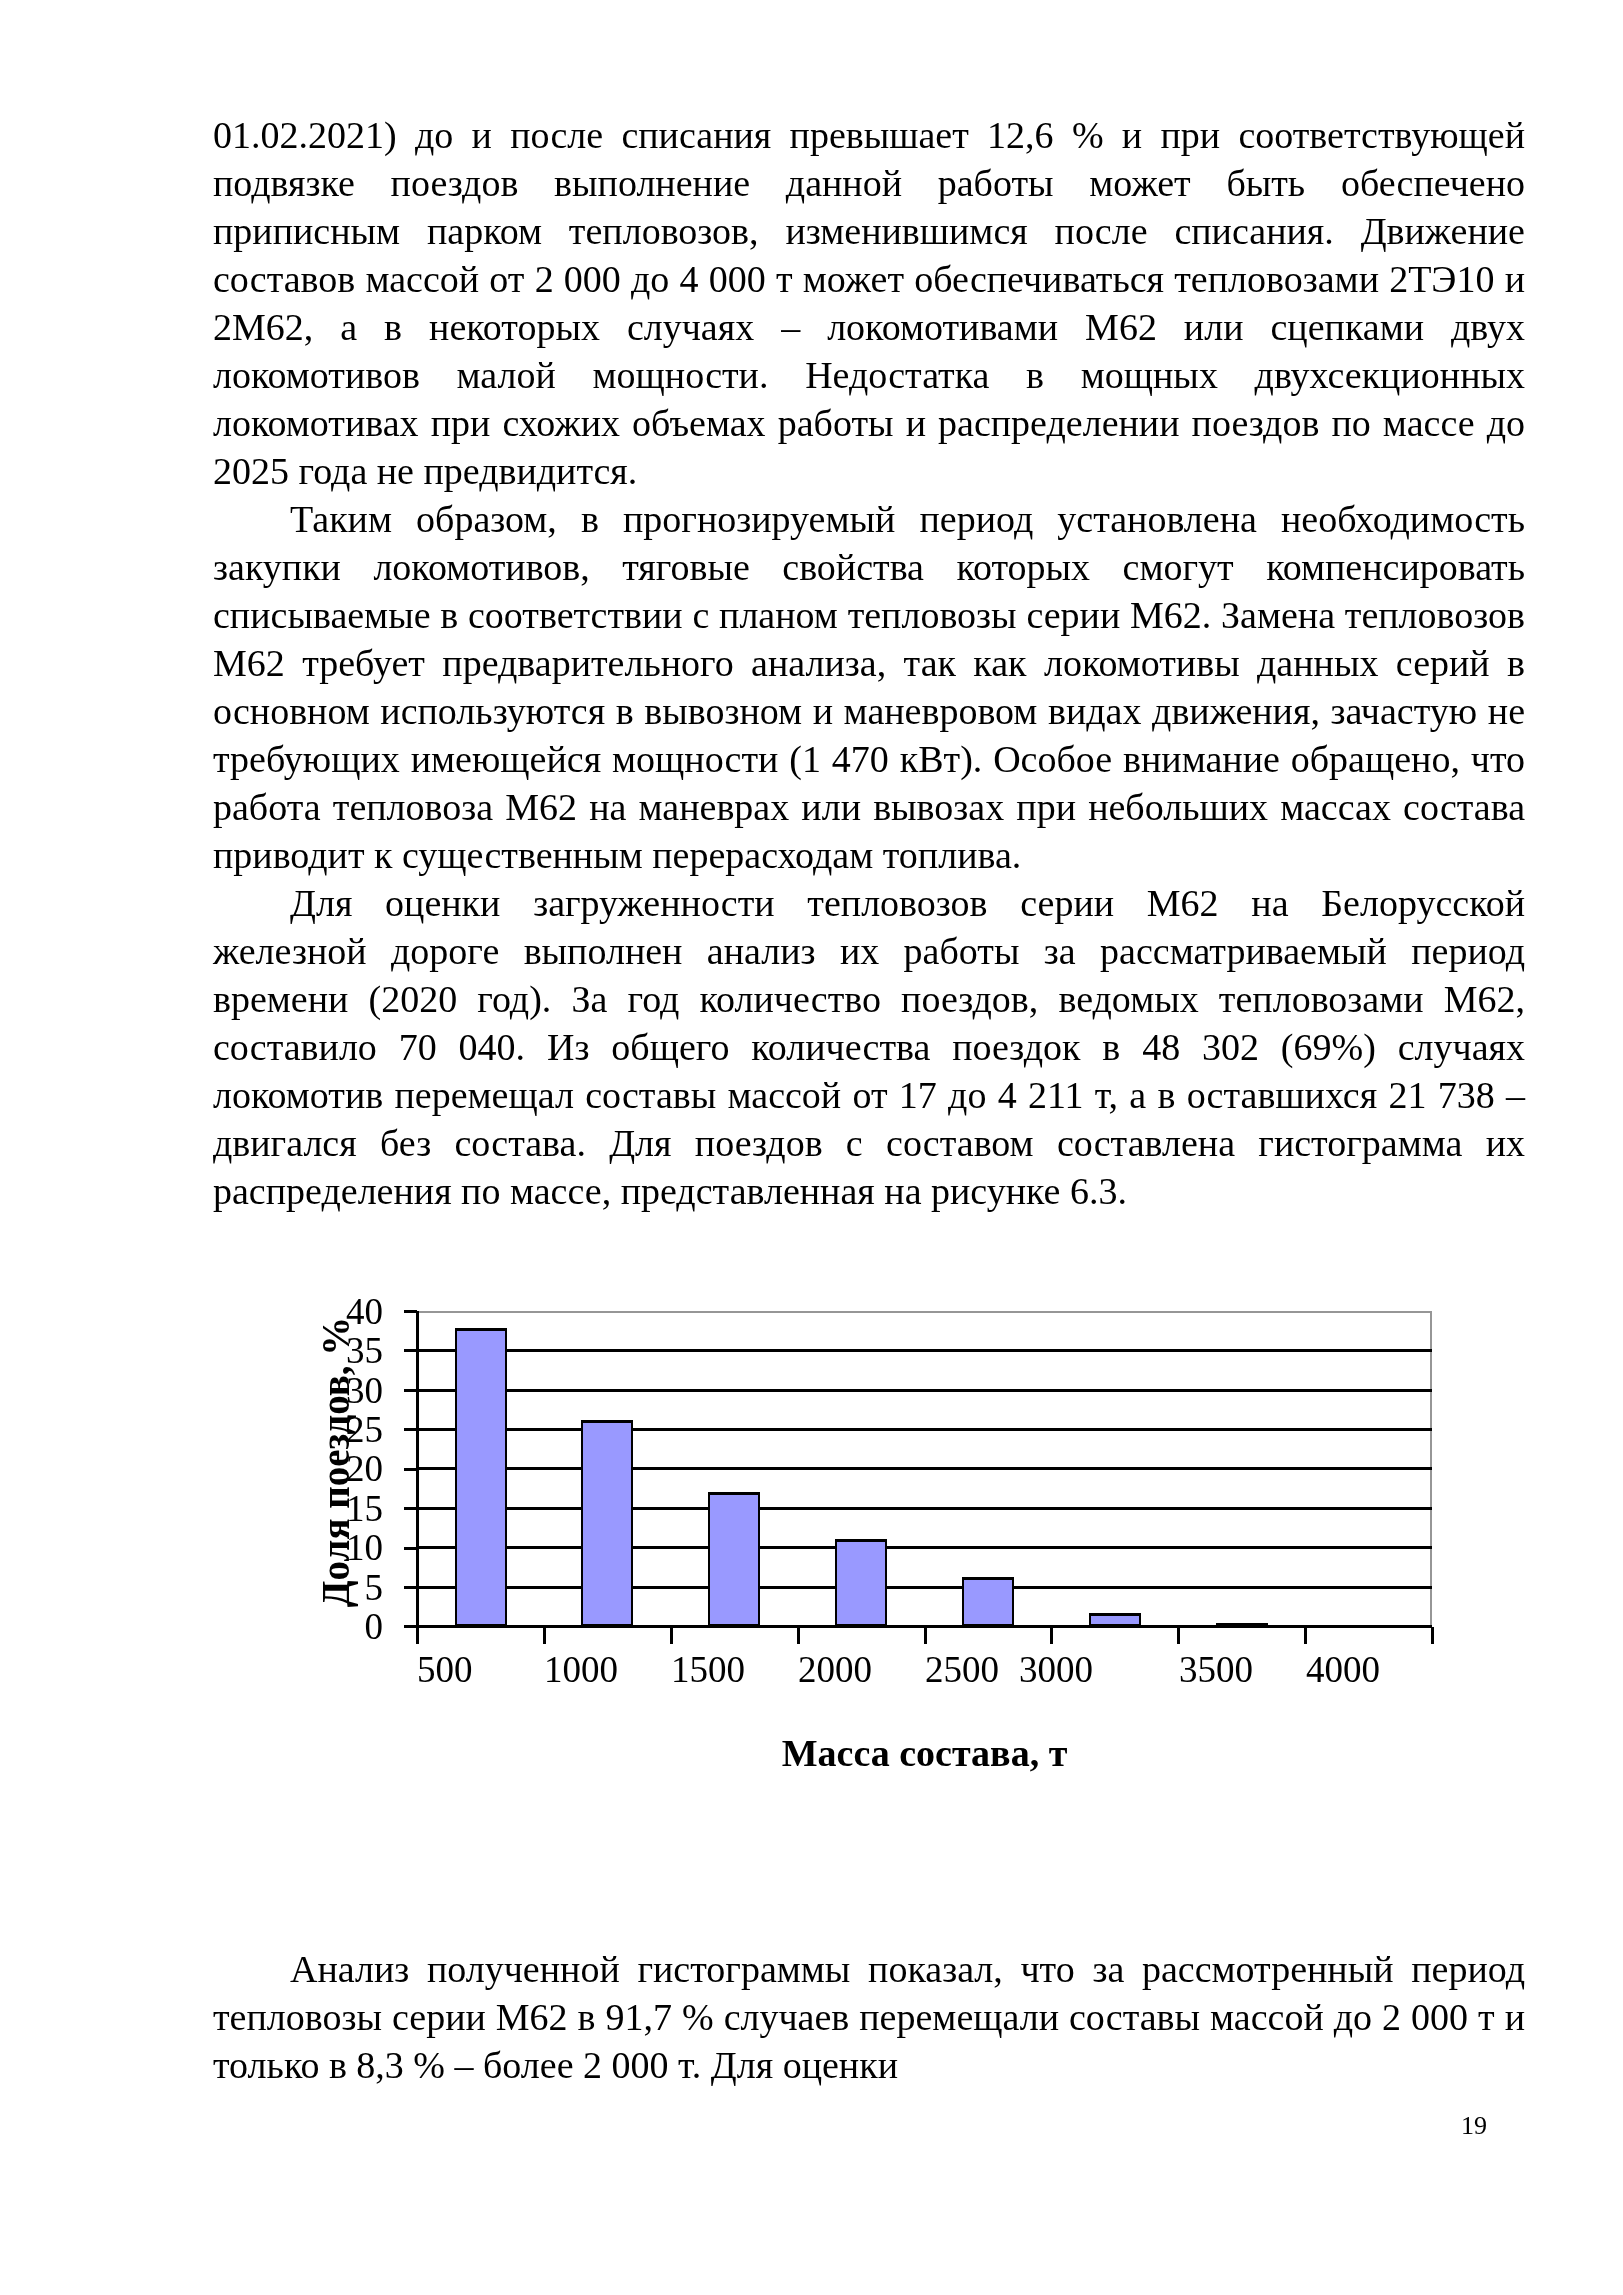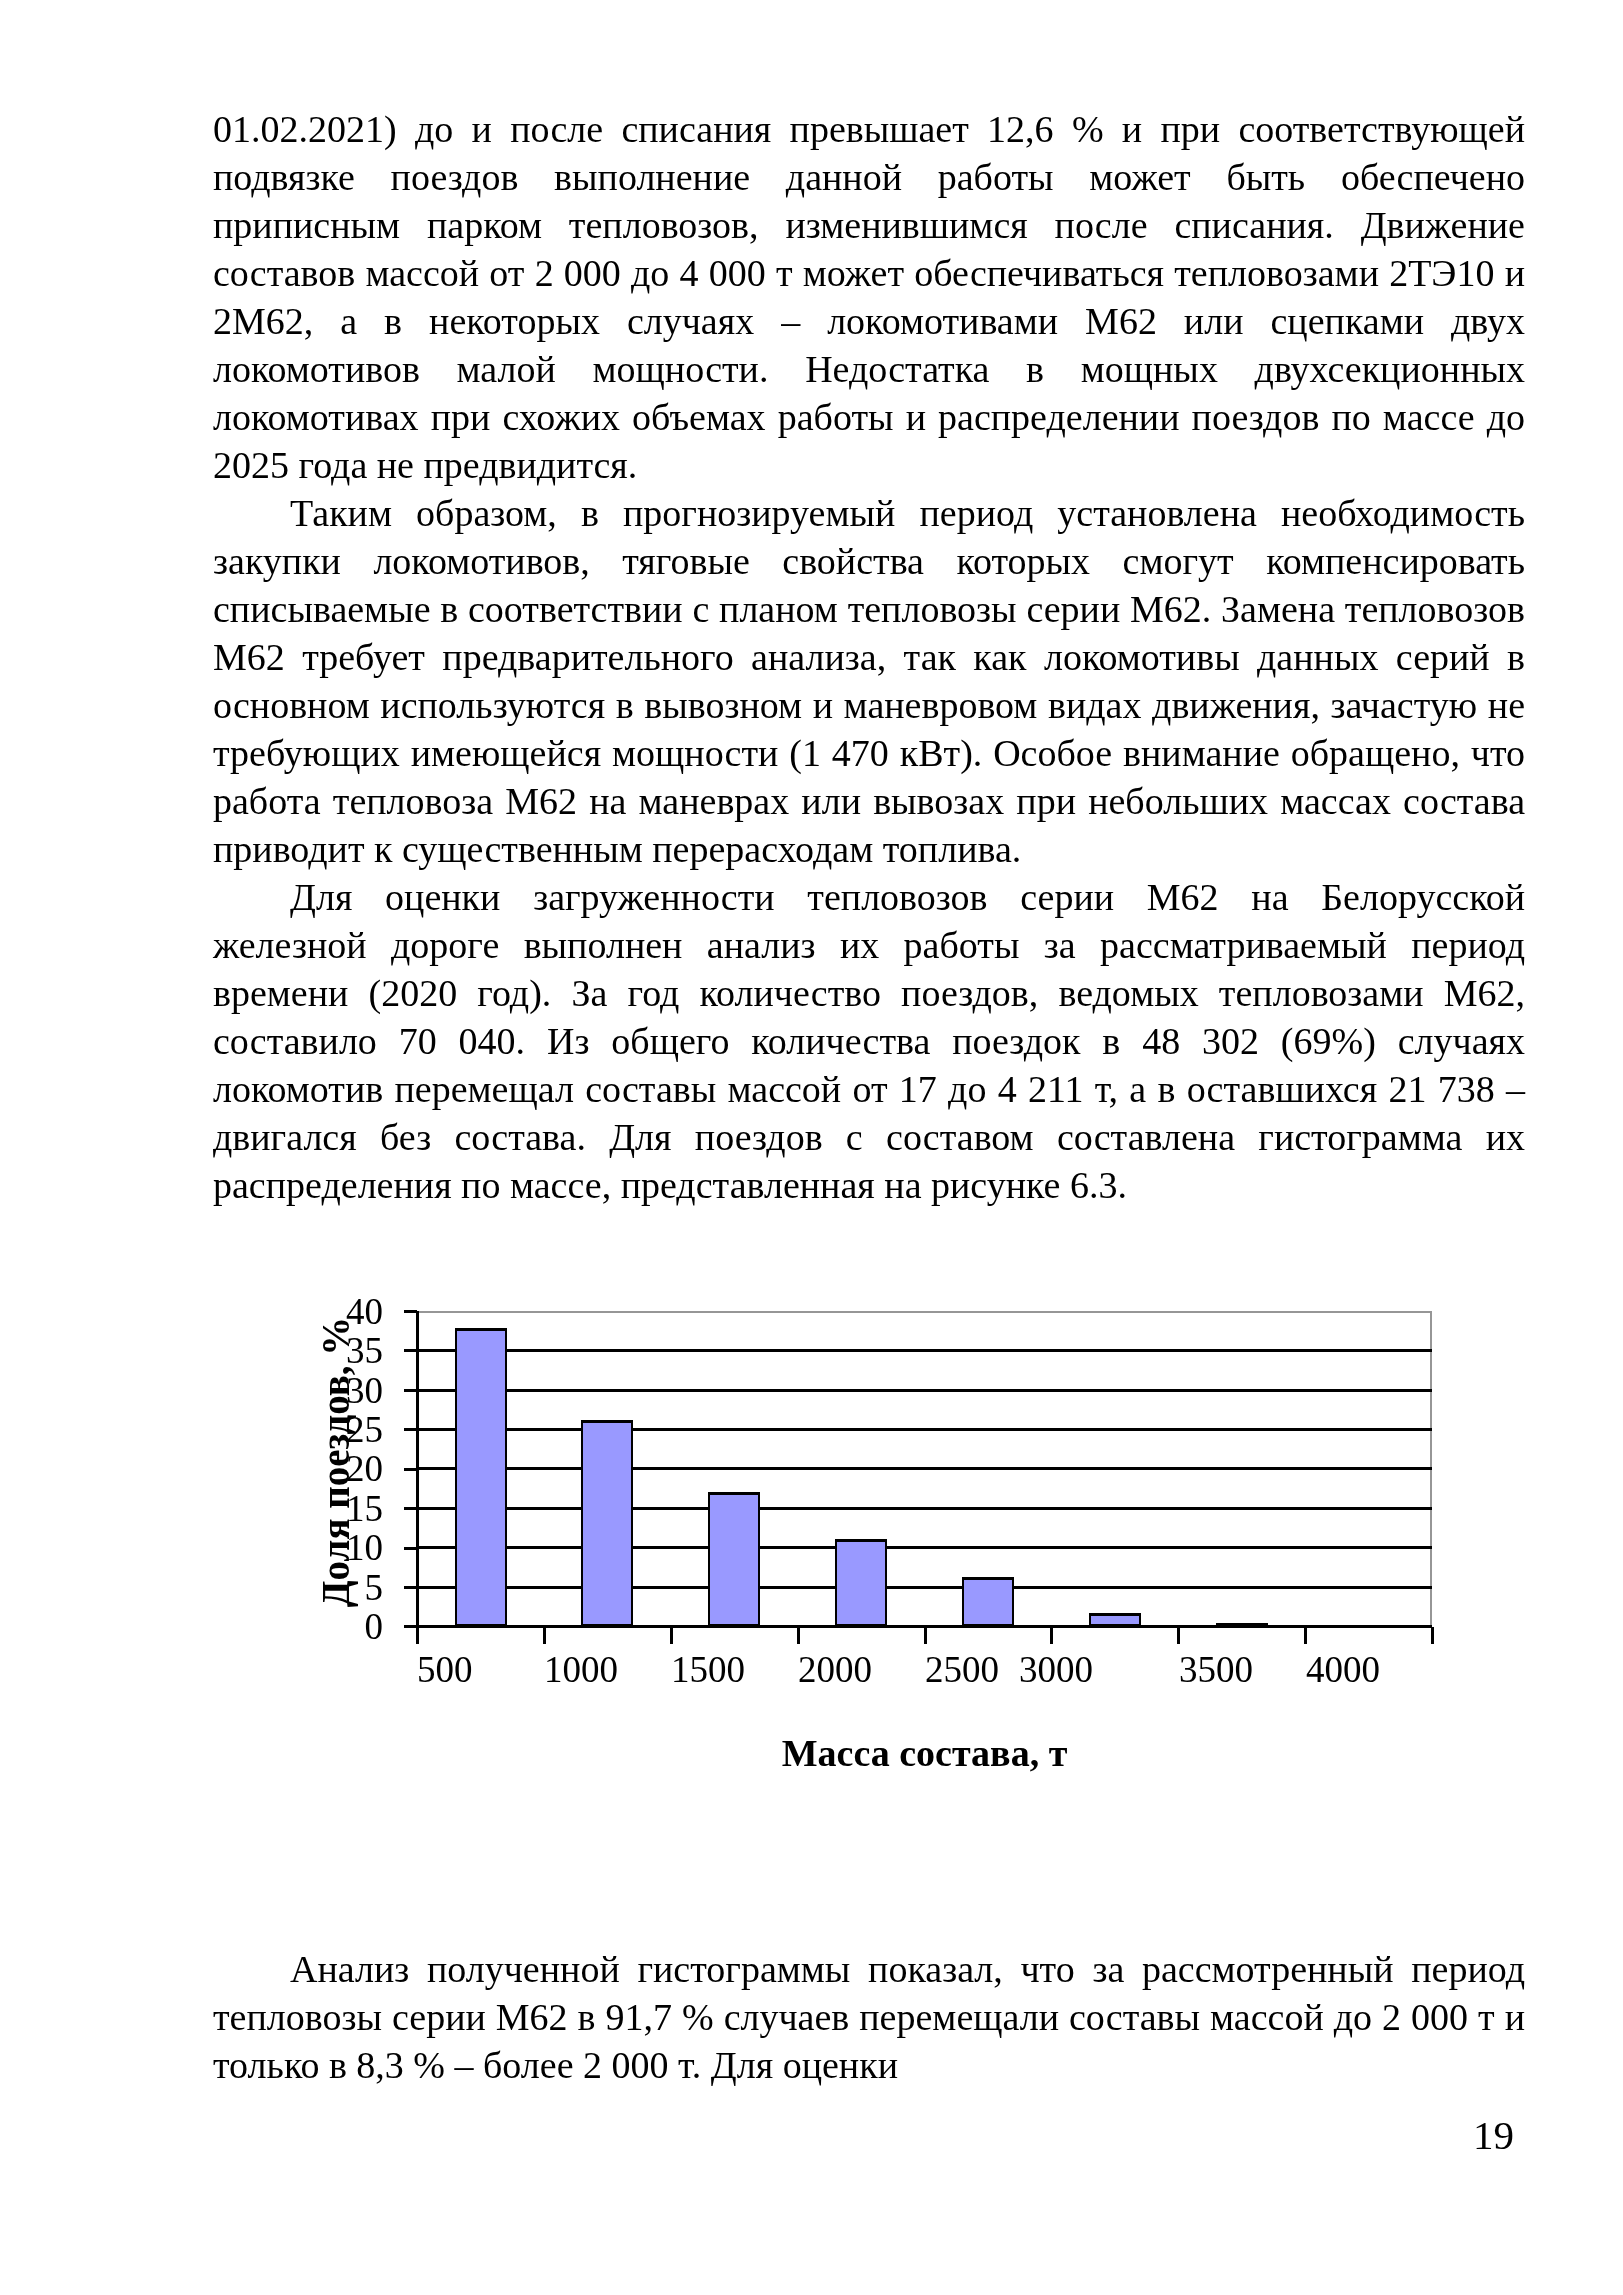--- a/index.html
+++ b/index.html
@@ -7,21 +7,21 @@
     position:relative;
     width:1623px;height:2295px;
     background:#ffffff;
     font-family:"Liberation Serif", serif;
     color:#000;
     overflow:hidden;
     margin:0 auto;
   }
   
   .text-block{
-    position:absolute;left:213px;top:105px;width:1312px;
+    position:absolute;left:213px;top:111px;width:1312px;
   }
   .para{
     margin:0;
     font-size:38px;line-height:48px;
     text-align:justify;
     text-indent:77px;
   }
   .para.no-indent{text-indent:0;}
   
   .chart-layer{position:absolute;left:0;top:0;width:1623px;height:2295px;pointer-events:none;}
@@ -61,21 +61,21 @@
   .caption{
     position:absolute;left:213px;top:1804px;width:1312px;
     margin:0;font-style:italic;font-size:38px;line-height:49px;
     text-align:justify;text-indent:77px;
   }
   .closing{
     position:absolute;left:213px;top:1945px;width:1312px;
   }
   .pagenum{
     position:absolute;left:1461px;top:2111px;width:65px;
-    text-align:center;font-size:41px;
+    text-align:left;font-size:26px;
   }
 </style>
 </head>
 <body>
 
 <div class="page">
 
   <div class="text-block">
     <p class="para no-indent">01.02.2021) до и после списания превышает 12,6&nbsp;% и при соответствующей подвязке поездов выполнение данной работы может быть обеспечено приписным парком тепловозов, изменившимся после списания. Движение составов массой от 2&nbsp;000 до 4&nbsp;000 т может обеспечиваться тепловозами 2ТЭ10 и 2М62, а в некоторых случаях – локомотивами М62 или сцепками двух локомотивов малой мощности. Недостатка в мощных двухсекционных локомотивах при схожих объемах работы и распределении поездов по массе до 2025 года не предвидится.</p>
     <p class="para">Таким образом, в прогнозируемый период установлена необходимость закупки локомотивов, тяговые свойства которых смогут компенсировать списываемые в соответствии с планом тепловозы серии М62. Замена тепловозов М62 требует предварительного анализа, так как локомотивы данных серий в основном используются в вывозном и маневровом видах движения, зачастую не требующих имеющейся мощности (1&nbsp;470 кВт). Особое внимание обращено, что работа тепловоза М62 на маневрах или вывозах при небольших массах состава приводит к существенным перерасходам топлива.</p>

